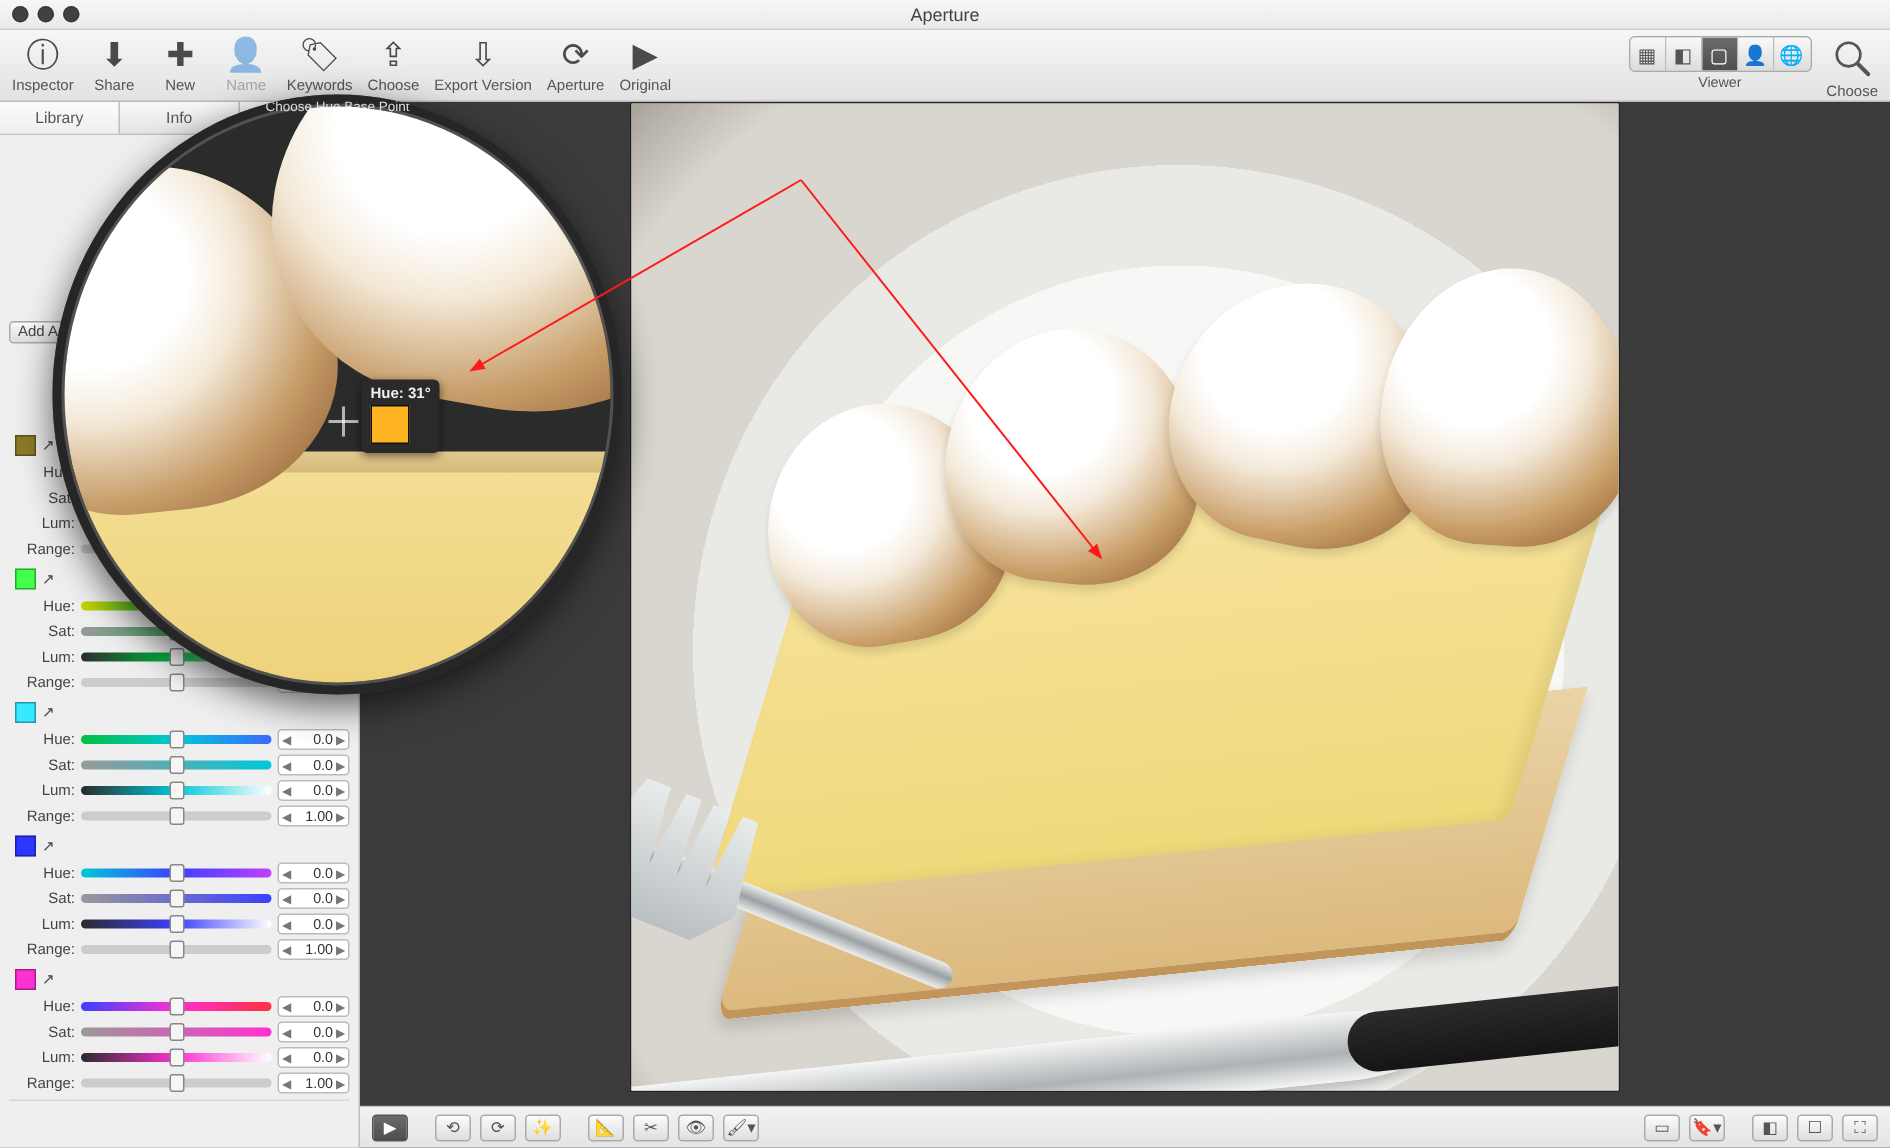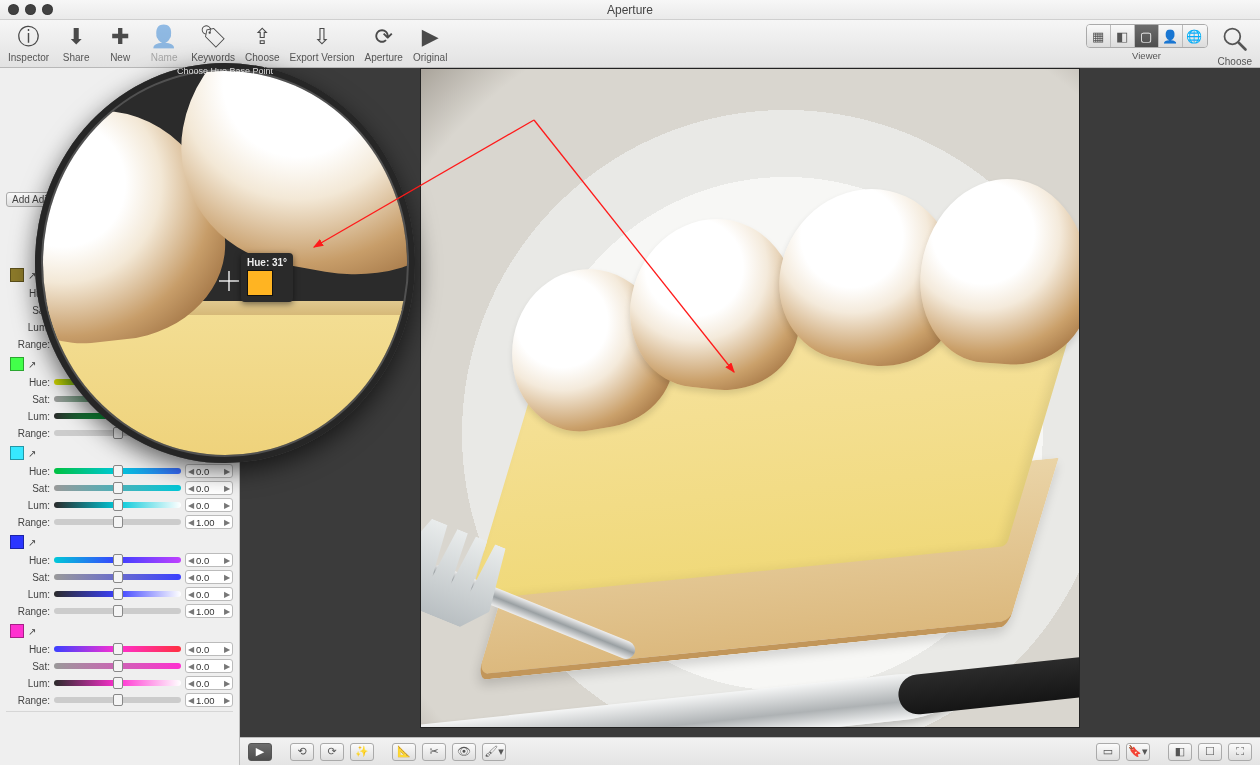--- a/index.html
+++ b/index.html
@@ -43,21 +43,21 @@
   .swatch-row { display:flex; align-items:center; height:18px; gap:4px; }
   .swatch { width:14px; height:14px; border:1px solid rgba(0,0,0,.35); }
   .eyedrop-mini { font-size:10px; color:#444; }
 
   .slider-row { display:flex; align-items:center; height:16px; gap:4px; margin:1px 0; }
   .slider-row .slabel { width:40px; text-align:right; font-size:10px; color:#444; }
   .slider-row .strack { flex:1; height:6px; border-radius:3px; position:relative; }
   .slider-row .sknob { position:absolute; top:-3px; left:50%; width:10px; height:12px; background:#f5f5f5; border:1px solid #888; border-radius:2px; margin-left:-5px; }
   .slider-row .sval { display:flex; align-items:center; border:1px solid #bbb; border-radius:3px; height:14px; background:#fff; }
   .slider-row .arrow-btn { width:10px; font-size:8px; color:#777; text-align:center; }
-  .slider-row .num { width:26px; font-size:9.5px; text-align:left; color:#333; }
+  .slider-row .num { width:26px; font-size:9.5px; text-align:right; color:#333; }
   .hue-grad { background: linear-gradient(90deg, #00aa6a, #e0d000, #ff7300); }
   .sat-grad { background: linear-gradient(90deg, #888, #e0d000); }
   .lum-grad { background: linear-gradient(90deg, #2b2b2b, #e0d000, #fff); }
   .hue-grad-g { background: linear-gradient(90deg, #d0d000, #00c040, #00aab0); }
   .sat-grad-g { background: linear-gradient(90deg, #999, #00c040); }
   .lum-grad-g { background: linear-gradient(90deg, #2b2b2b, #00c040, #fff); }
   .hue-grad-c { background: linear-gradient(90deg, #00c040, #00c8d8, #3b6aff); }
   .sat-grad-c { background: linear-gradient(90deg, #999, #00c8d8); }
   .lum-grad-c { background: linear-gradient(90deg, #2b2b2b, #00c8d8, #fff); }
   .hue-grad-b { background: linear-gradient(90deg, #00c8d8, #3b40ff, #c040ff); }
@@ -193,20 +193,25 @@
           <line x1="20" y1="20" x2="28" y2="28" stroke="#555" stroke-width="3" stroke-linecap="round"></line>
         </svg>
     </div>
     <div class="lbl">Choose</div>
   </div>
 </div>
 
 <div class="main">
 
   <div class="sidebar">
+    <div class="side-tabs">
+      <div class="side-tab active">Library</div>
+      <div class="side-tab">Info</div>
+      <div class="side-tab">Adjustments</div>
+    </div>
     <div class="side-body">
       <div style="height:120px;"></div>
       <div class="adjust-row">
         <span class="add-btn">Add Adjustment</span>
       </div>
       <div style="height:56px;"></div>
 
       <div id="color-groups-container">
           <div class="color-group">
     <div class="swatch-row">

